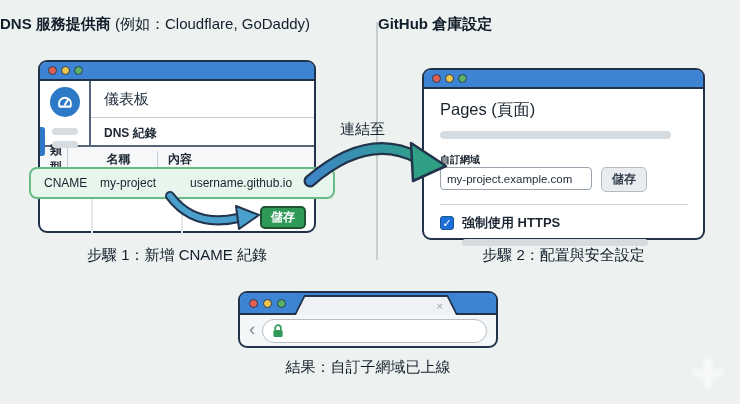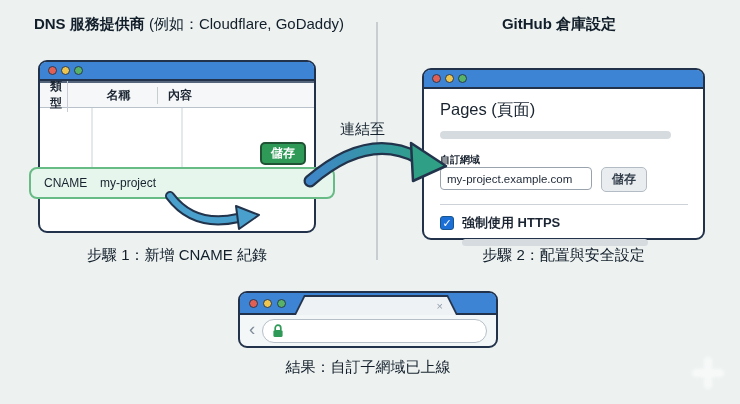--- a/index.html
+++ b/index.html
@@ -3,21 +3,21 @@
 <meta charset="utf-8">
 <style>
   html,body{margin:0;padding:0;}
   .canvas{
     position:relative;width:740px;height:404px;overflow:hidden;
     background:#edf2f1;
     font-family:"Liberation Sans","DejaVu Sans",sans-serif;
     color:#1c2633;
   }
   
-  .sec-title{position:absolute;top:15px;font-size:15px;text-align:center;color:#121e2a;}
+  .sec-title{position:absolute;top:15px;font-size:15px;text-align:left;color:#121e2a;}
   .sec-title b{font-weight:bold;}
   .sec-title .note{font-weight:normal;}
   .t-left{left:0;width:378px;}
   .t-right{left:378px;width:362px;font-weight:bold;}
   .vdivider{position:absolute;left:376px;top:22px;width:2px;height:238px;background:#c7cdd1;}
   
   .win{position:absolute;background:#fff;border:2px solid #22324a;border-radius:9px;box-sizing:border-box;}
   .titlebar{height:17px;background:#3e84d5;border-bottom:2px solid #22324a;border-radius:6px 6px 0 0;
     display:flex;align-items:center;padding-left:8px;gap:4px;position:relative;}
   .dot{width:9px;height:9px;border-radius:50%;border:1.5px solid #263a52;box-sizing:border-box;}
@@ -111,35 +111,55 @@
   <div class="sec-title t-left"><b>DNS 服務提供商</b><span class="note"> (例如：Cloudflare, GoDaddy)</span></div>
   <div class="sec-title t-right">GitHub 倉庫設定</div>
   <div class="vdivider"></div>
 
   <div class="win win-dns">
     <div class="titlebar">
       <span class="dot r"></span>
       <span class="dot y"></span>
       <span class="dot g"></span>
     </div>
+    <div class="dns-top">
+      <div class="sidebar">
+        <div class="logo">
+          <svg width="20" height="20" viewBox="0 0 20 20">
+            <path d="M4.2 13.2a6 6 0 1 1 11.6 0" stroke="#fff" stroke-width="2" fill="none" stroke-linecap="round"></path>
+            <path d="M10 12.6 L13.2 7.2" stroke="#fff" stroke-width="2" stroke-linecap="round"></path>
+            <path d="M4.6 14.6h10.8" stroke="#fff" stroke-width="2.2" stroke-linecap="round"></path>
+          </svg>
+        </div>
+        <div class="side-accent"></div>
+        <div class="side-bar b1"></div>
+        <div class="side-bar b2"></div>
+      </div>
+      <div class="dns-main">
+        <div class="dash-title">儀表板</div>
+        <div class="hline"></div>
+        <div class="nav-item">DNS 紀錄</div>
+      </div>
+    </div>
     <div class="thead">
       <span class="c1">類型</span>
       <span class="c2">名稱</span>
       <span class="c3">內容</span>
     </div>
     <div class="rows">
       <div class="vline" style="left:51px"></div>
       <div class="vline" style="left:141px"></div>
       <button class="save-green">儲存</button>
     </div>
   </div>
 
   <div class="pill">
     <span class="p1">CNAME</span>
     <span class="p2">my-project</span>
+    <span class="p3">username.github.io</span>
   </div>
 
   <div class="win win-gh">
     <div class="titlebar">
       <span class="dot r"></span>
       <span class="dot y"></span>
       <span class="dot g"></span>
     </div>
     <div class="gh-body">
       <div class="pages-title">Pages (頁面)</div>

